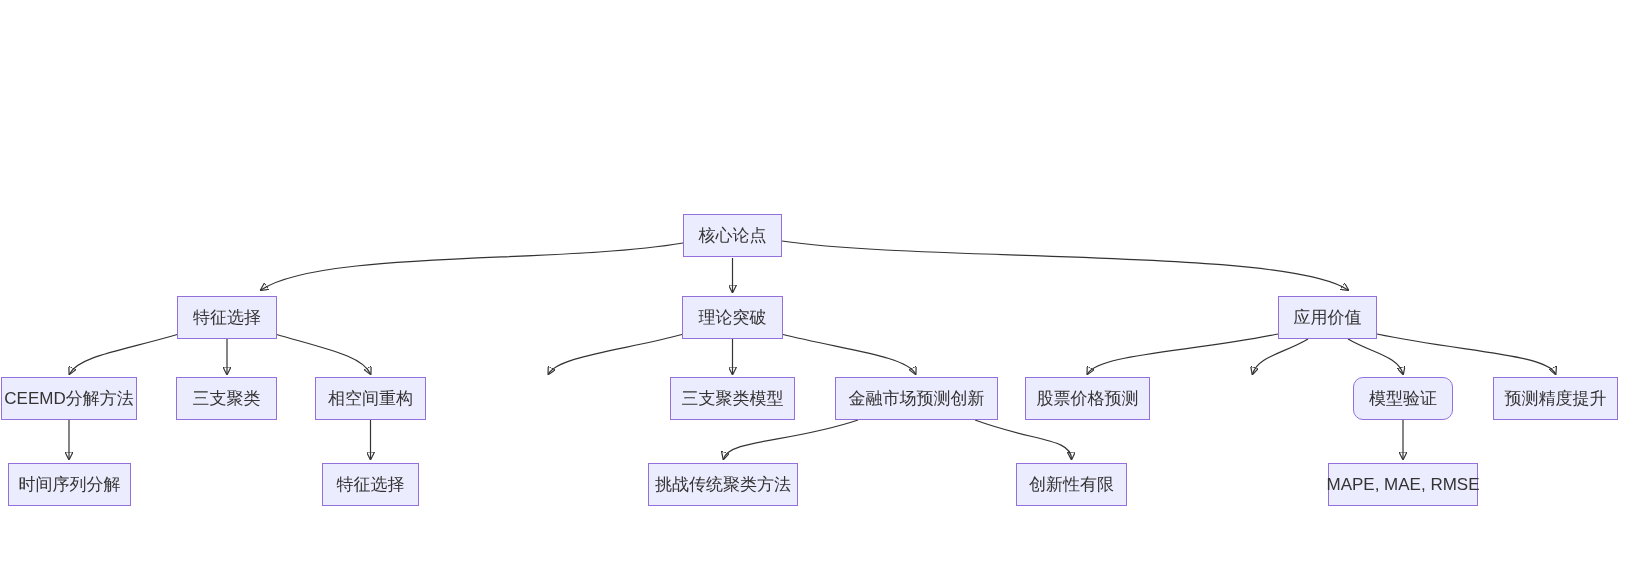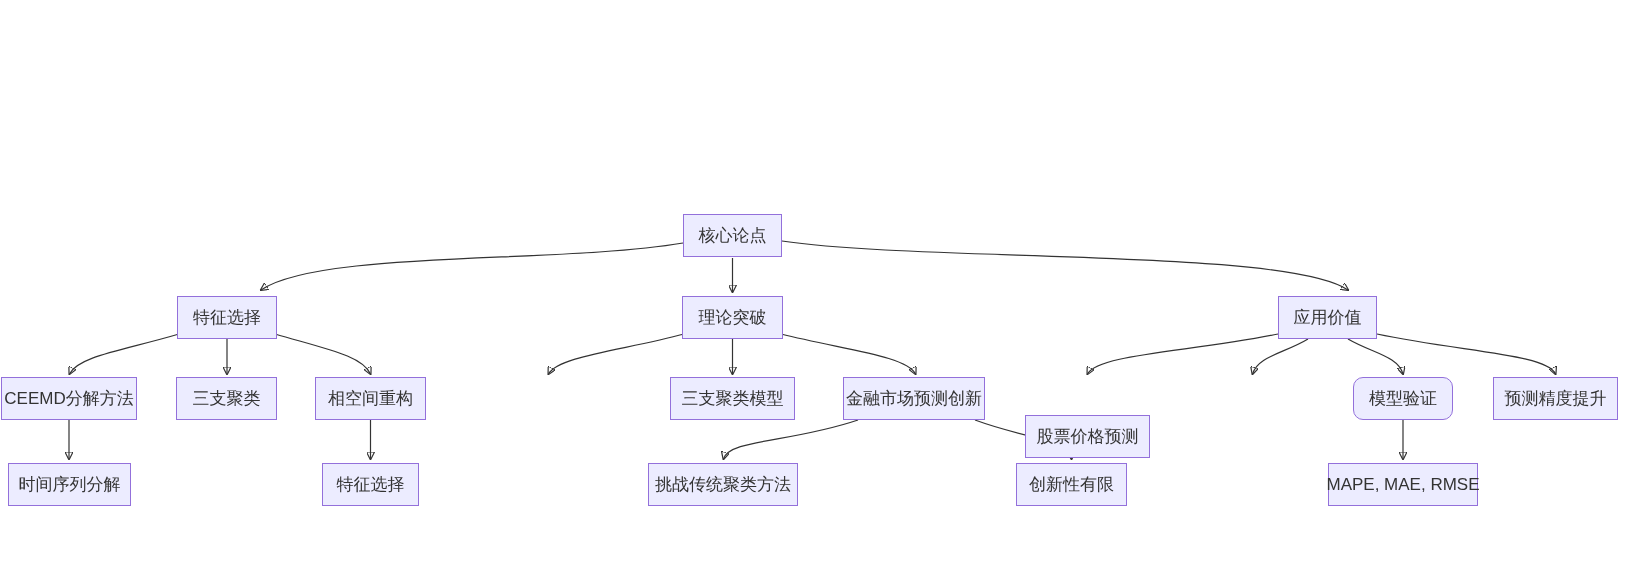--- a/index.html
+++ b/index.html
@@ -66,22 +66,22 @@
   <div class="node" style="left:683px;top:214px;width:99px;">核心论点</div>
 
   <div class="node" style="left:177px;top:296px;width:100px;">特征选择</div>
   <div class="node" style="left:682px;top:296px;width:101px;">理论突破</div>
   <div class="node" style="left:1278px;top:296px;width:99px;">应用价值</div>
 
   <div class="node" style="left:1px;top:377px;width:136px;">CEEMD分解方法</div>
   <div class="node" style="left:176px;top:377px;width:101px;">三支聚类</div>
   <div class="node" style="left:315px;top:377px;width:111px;">相空间重构</div>
   <div class="node" style="left:670px;top:377px;width:125px;">三支聚类模型</div>
-  <div class="node" style="left:835px;top:377px;width:142px;margin-left:8px;">金融市场预测创新</div>
-  <div class="node" style="left:1025px;top:377px;width:125px;margin-top:38px;">股票价格预测</div>
+  <div class="node" style="left:835px;top:377px;width:163px;">金融市场预测创新</div>
+  <div class="node" style="left:1025px;top:377px;width:125px;">股票价格预测</div>
   <div class="node" style="left:1353px;top:377px;width:100px;border-radius:10px;">模型验证</div>
   <div class="node" style="left:1493px;top:377px;width:125px;">预测精度提升</div>
 
   <div class="node" style="left:8px;top:463px;width:123px;">时间序列分解</div>
   <div class="node" style="left:322px;top:463px;width:97px;">特征选择</div>
   <div class="node" style="left:648px;top:463px;width:150px;">挑战传统聚类方法</div>
   <div class="node" style="left:1016px;top:463px;width:111px;">创新性有限</div>
   <div class="node" style="left:1328px;top:463px;width:150px;">MAPE, MAE, RMSE</div>
 
 </div>

